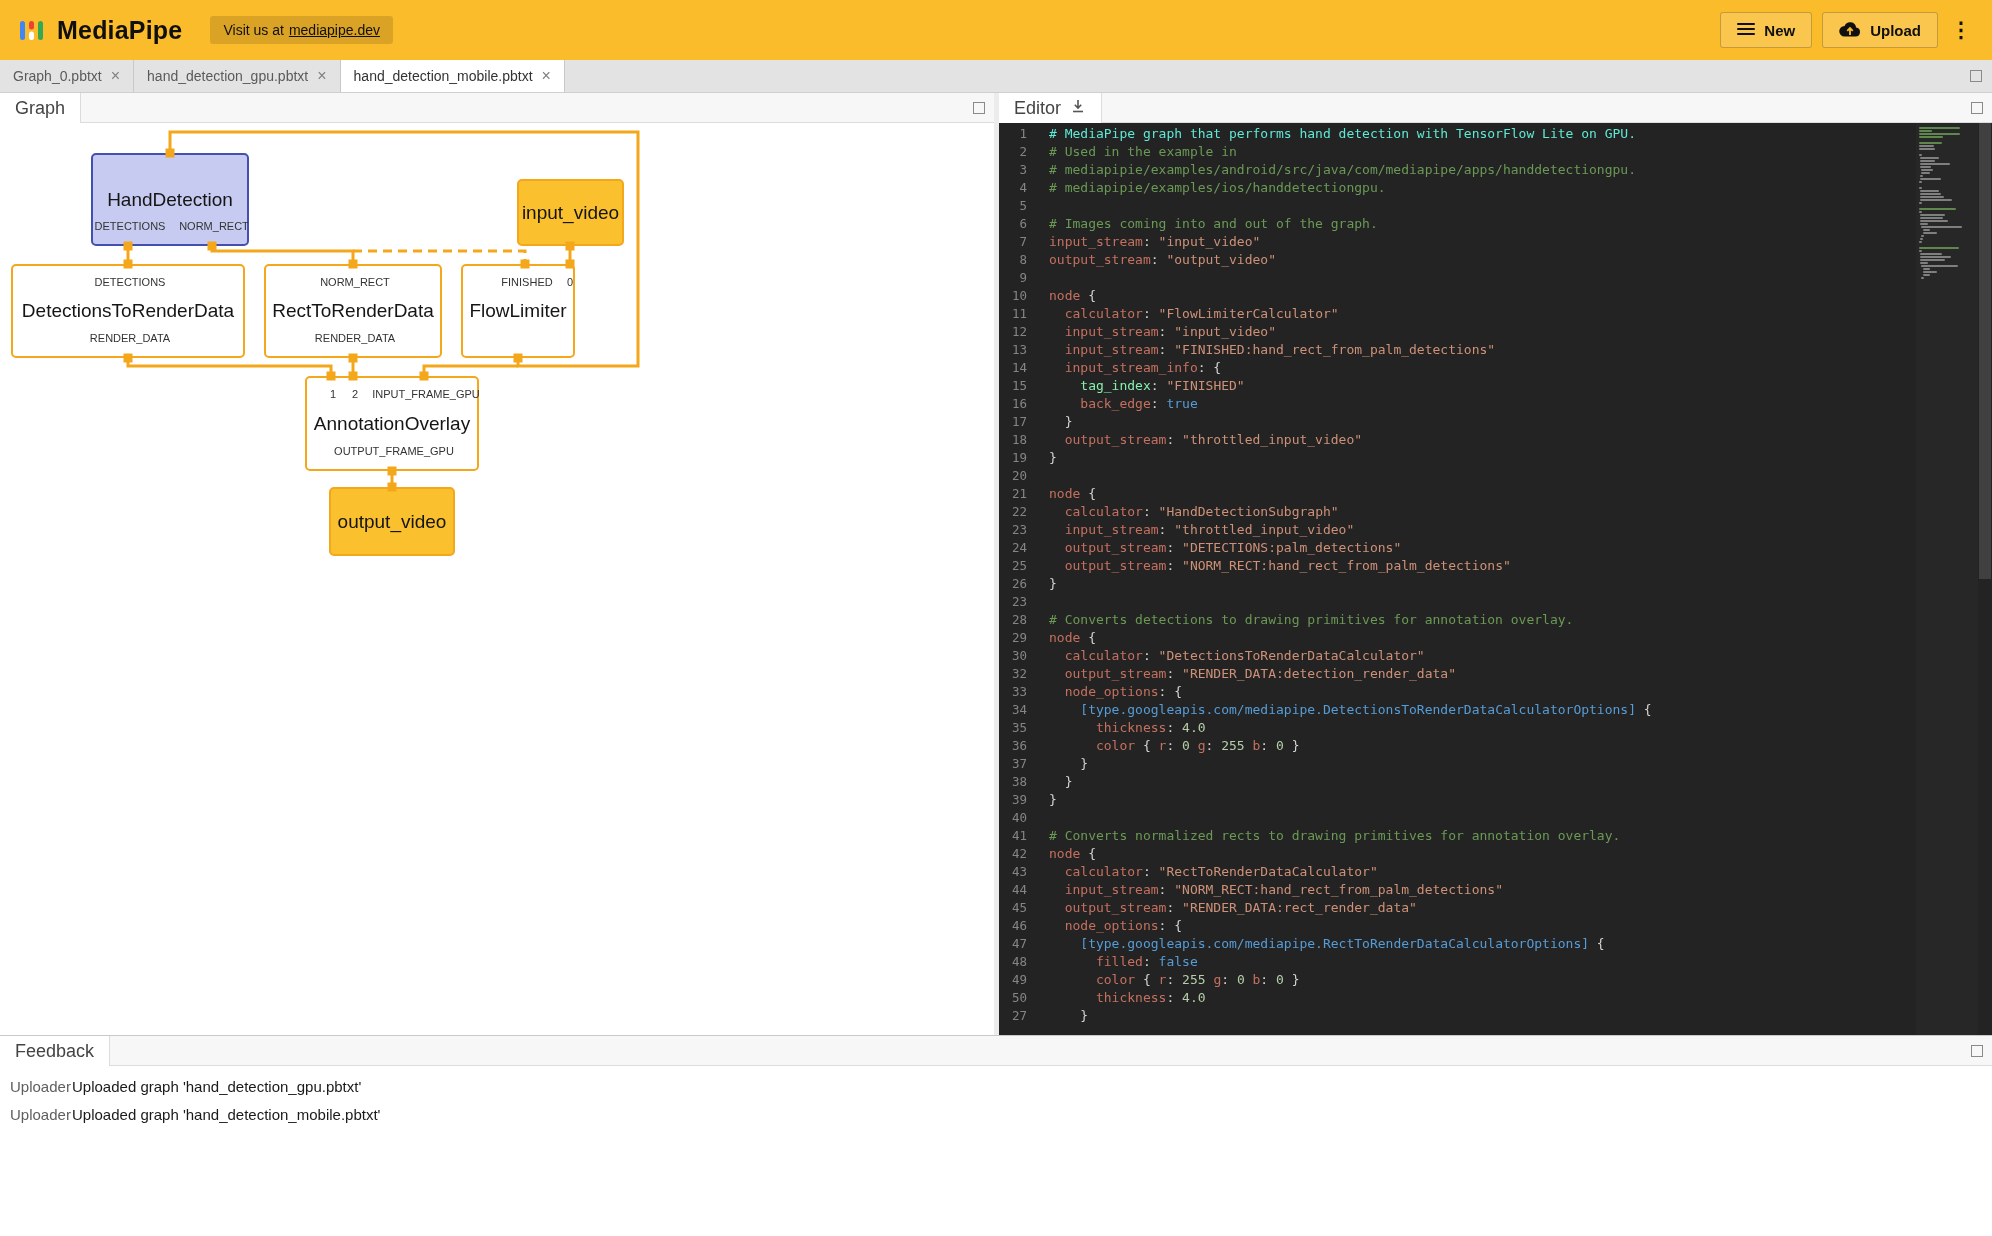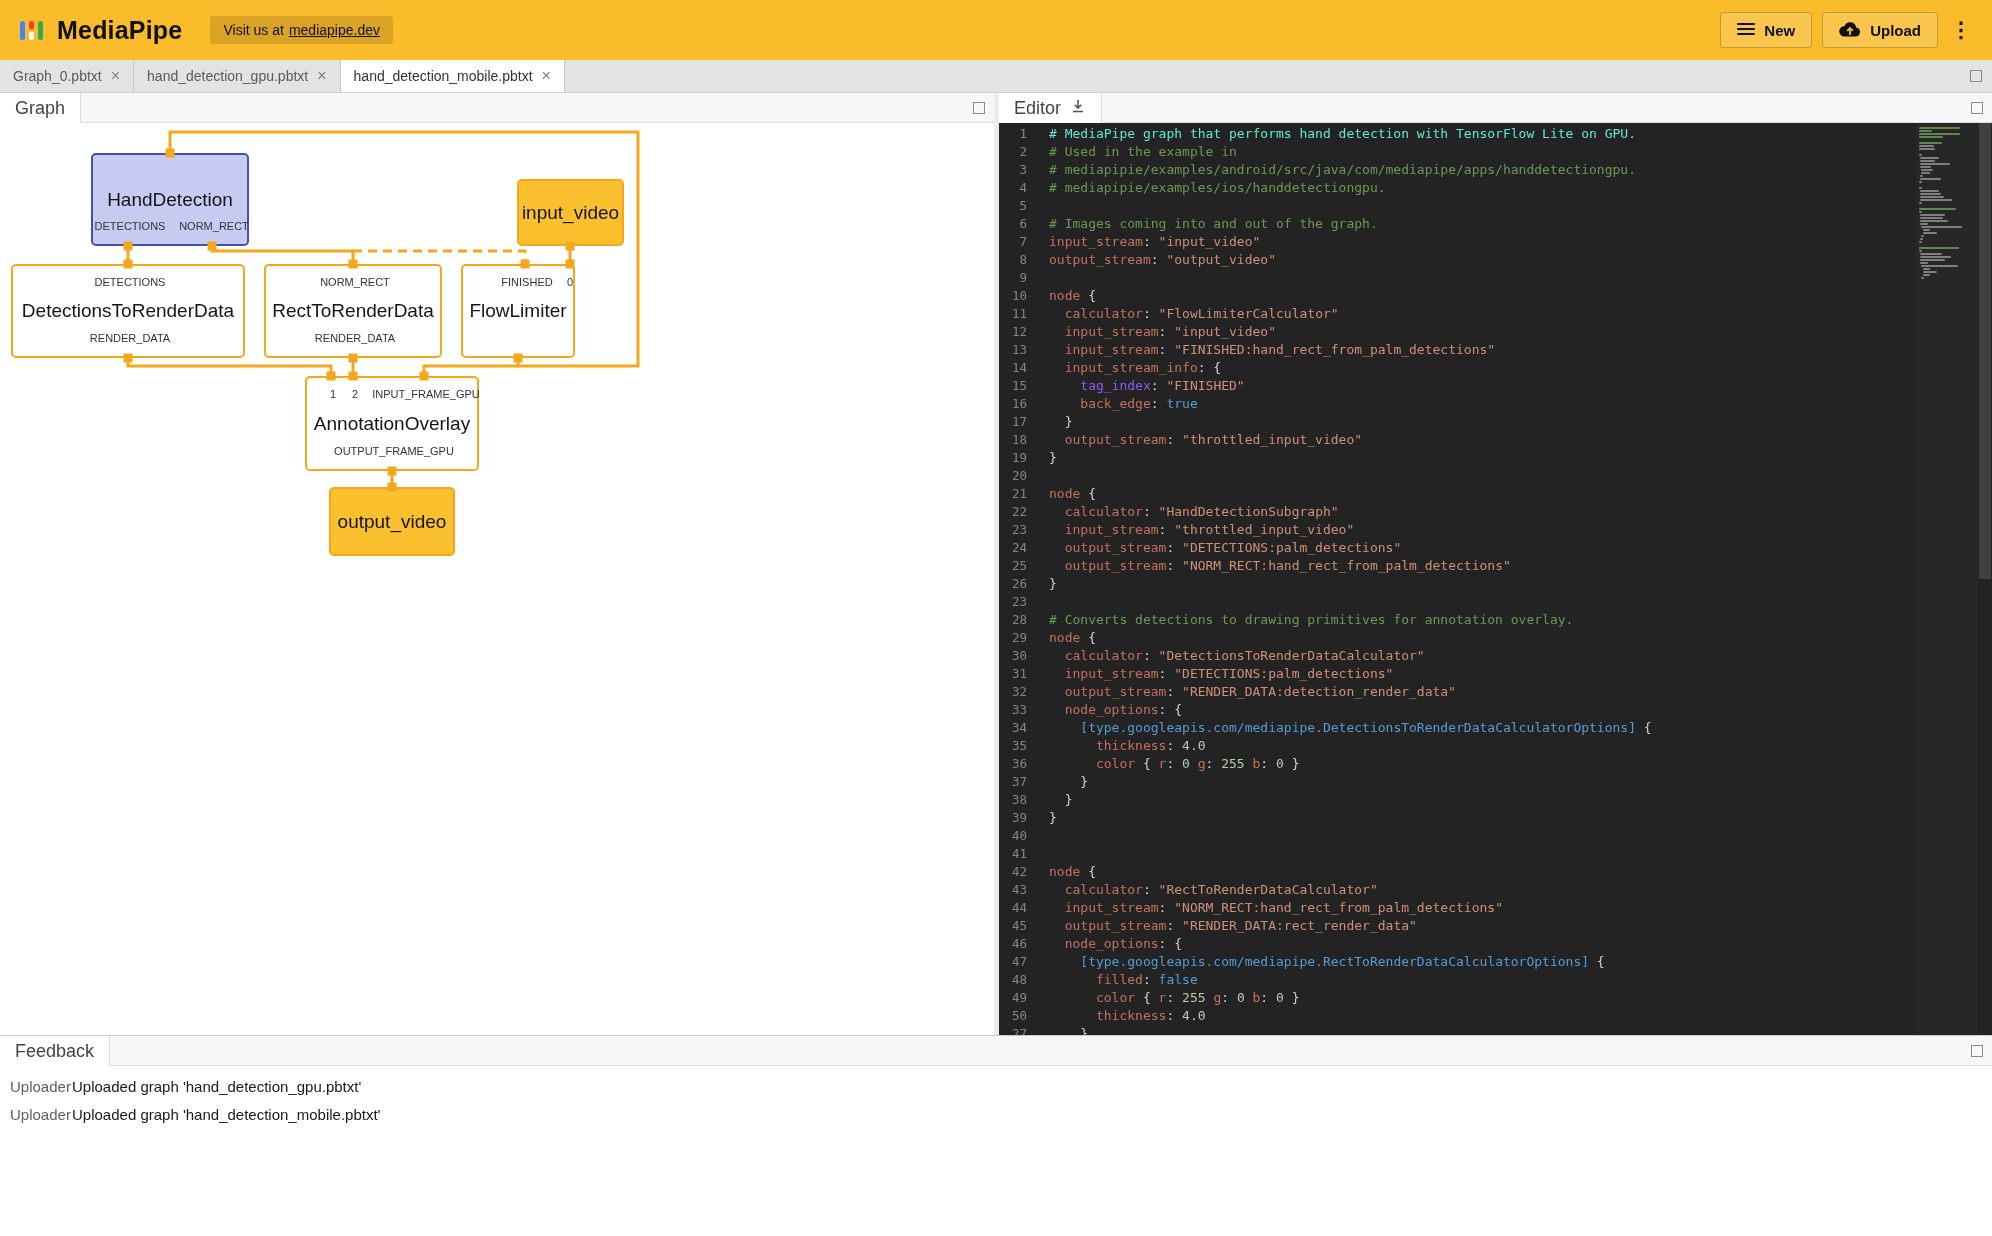--- a/index.html
+++ b/index.html
@@ -274,21 +274,21 @@
         <div class="code-line">
           <span class="ln">13</span>
           <span class="code-text"><span style="color: rgb(212, 212, 212);">  </span><span style="color: rgb(197, 112, 95);">input_stream</span><span style="color: rgb(212, 212, 212);">: </span><span style="color: rgb(206, 145, 120);">"FINISHED:hand_rect_from_palm_detections"</span></span>
         </div>
         <div class="code-line">
           <span class="ln">14</span>
           <span class="code-text"><span style="color: rgb(212, 212, 212);">  </span><span style="color: rgb(197, 112, 95);">input_stream_info</span><span style="color: rgb(212, 212, 212);">: {</span></span>
         </div>
         <div class="code-line">
           <span class="ln">15</span>
-          <span class="code-text"><span style="color: rgb(212, 212, 212);">    </span><span style="color: #8b5cf6;">tag_index</span><span style="color: rgb(212, 212, 212);">: </span><span style="color: rgb(206, 145, 120);">"FINISHED"</span></span>
+          <span class="code-text"><span style="color: rgb(212, 212, 212);">    </span><span style="color: #86efac;">tag_index</span><span style="color: rgb(212, 212, 212);">: </span><span style="color: rgb(206, 145, 120);">"FINISHED"</span></span>
         </div>
         <div class="code-line">
           <span class="ln">16</span>
           <span class="code-text"><span style="color: rgb(212, 212, 212);">    </span><span style="color: rgb(197, 112, 95);">back_edge</span><span style="color: rgb(212, 212, 212);">: </span><span style="color: rgb(86, 156, 214);">true</span></span>
         </div>
         <div class="code-line">
           <span class="ln">17</span>
           <span class="code-text"><span style="color: rgb(212, 212, 212);">  }</span></span>
         </div>
         <div class="code-line">
@@ -337,24 +337,20 @@
         </div>
         <div class="code-line">
           <span class="ln">29</span>
           <span class="code-text"><span style="color: rgb(197, 112, 95);">node</span><span style="color: rgb(212, 212, 212);"> {</span></span>
         </div>
         <div class="code-line">
           <span class="ln">30</span>
           <span class="code-text"><span style="color: rgb(212, 212, 212);">  </span><span style="color: rgb(197, 112, 95);">calculator</span><span style="color: rgb(212, 212, 212);">: </span><span style="color: rgb(206, 145, 120);">"DetectionsToRenderDataCalculator"</span></span>
         </div>
         <div class="code-line">
-          <span class="ln">31</span>
-          <span class="code-text"><span style="color: rgb(212, 212, 212);">  </span><span style="color: rgb(197, 112, 95);">input_stream</span><span style="color: rgb(212, 212, 212);">: </span><span style="color: rgb(206, 145, 120);">"DETECTIONS:palm_detections"</span></span>
-        </div>
-        <div class="code-line">
           <span class="ln">32</span>
           <span class="code-text"><span style="color: rgb(212, 212, 212);">  </span><span style="color: rgb(197, 112, 95);">output_stream</span><span style="color: rgb(212, 212, 212);">: </span><span style="color: rgb(206, 145, 120);">"RENDER_DATA:detection_render_data"</span></span>
         </div>
         <div class="code-line">
           <span class="ln">33</span>
           <span class="code-text"><span style="color: rgb(212, 212, 212);">  </span><span style="color: rgb(197, 112, 95);">node_options</span><span style="color: rgb(212, 212, 212);">: {</span></span>
         </div>
         <div class="code-line">
           <span class="ln">34</span>
           <span class="code-text"><span style="color: rgb(212, 212, 212);">    </span><span style="color: rgb(86, 156, 214);">[type.googleapis.com/mediapipe.DetectionsToRenderDataCalculatorOptions]</span><span style="color: rgb(212, 212, 212);"> {</span></span>
@@ -378,20 +374,21 @@
         <div class="code-line">
           <span class="ln">39</span>
           <span class="code-text"><span style="color: rgb(212, 212, 212);">}</span></span>
         </div>
         <div class="code-line">
           <span class="ln">40</span>
           <span class="code-text"></span>
         </div>
         <div class="code-line">
           <span class="ln">41</span>
+          <span class="code-text"><span style="color: rgb(106, 153, 85);"># Converts normalized rects to drawing primitives for annotation overlay.</span></span>
         </div>
         <div class="code-line">
           <span class="ln">42</span>
           <span class="code-text"><span style="color: rgb(197, 112, 95);">node</span><span style="color: rgb(212, 212, 212);"> {</span></span>
         </div>
         <div class="code-line">
           <span class="ln">43</span>
           <span class="code-text"><span style="color: rgb(212, 212, 212);">  </span><span style="color: rgb(197, 112, 95);">calculator</span><span style="color: rgb(212, 212, 212);">: </span><span style="color: rgb(206, 145, 120);">"RectToRenderDataCalculator"</span></span>
         </div>
         <div class="code-line">

